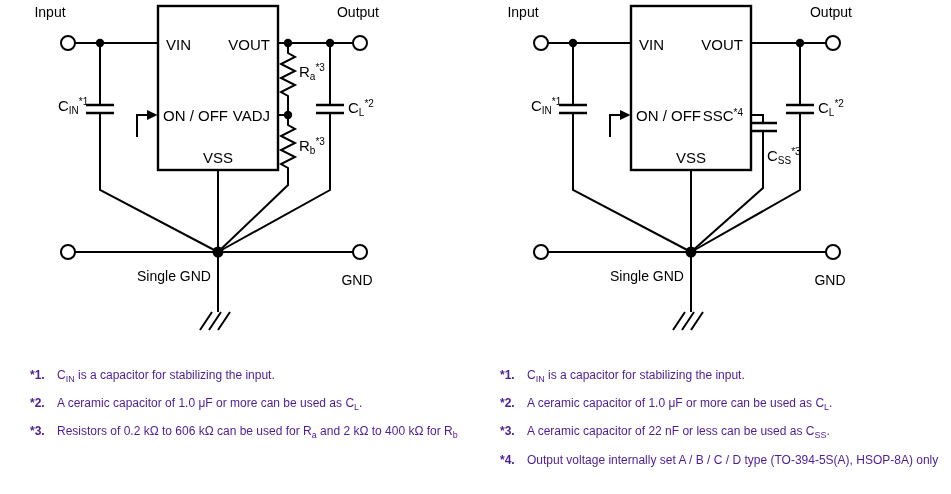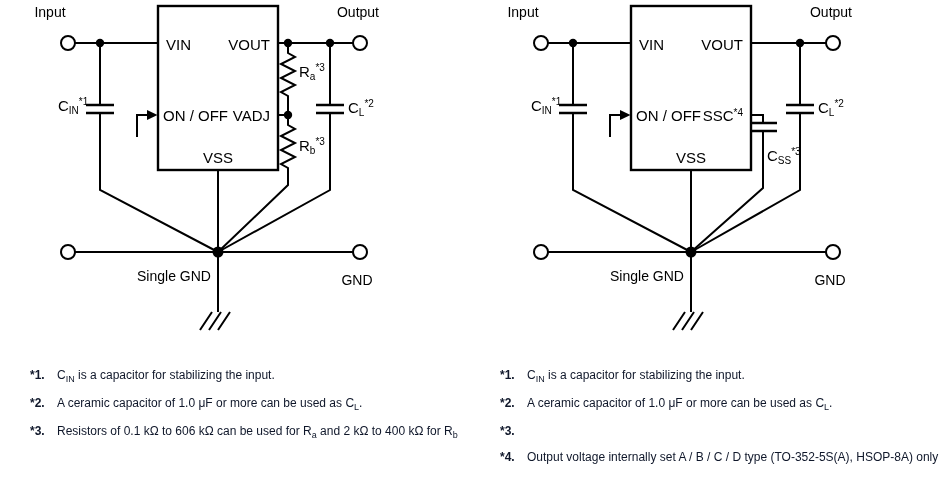--- a/index.html
+++ b/index.html
@@ -1,19 +1,19 @@
 <!DOCTYPE html>
 <html><head>
 <meta charset="utf-8">
 <style>
   * { margin:0; padding:0; box-sizing:border-box; }
   html, body { background:#ffffff; }
   .page {
     position:relative; width:951px; height:494px; background:#ffffff;
-    font-family:"Liberation Sans", sans-serif; color:#0f172a; overflow:hidden;
+    font-family:"Liberation Sans", sans-serif; color:#4c1d95; overflow:hidden;
   }
   svg { display:block; }
   svg text { font-family:"Liberation Sans", sans-serif; fill:#000; }
   .t14  { font-size:14px; }
   .pin  { font-size:15px; }
   .comp { font-size:15px; }
   .subt { font-size:10px; }
   .supt { font-size:10px; }
   .wire  { fill:none; stroke:#000; stroke-width:2; }
   .plate { fill:none; stroke:#000; stroke-width:2.6; }
@@ -136,33 +136,34 @@
       <div class="note-row">
         <span class="note-marker">*1.</span>
         <span class="note-text"><span>C</span><sub>IN</sub><span> is a capacitor for stabilizing the input.</span></span>
       </div>
       <div class="note-row">
         <span class="note-marker">*2.</span>
         <span class="note-text"><span>A ceramic capacitor of 1.0 μF or more can be used as C</span><sub>L</sub><span>.</span></span>
       </div>
       <div class="note-row">
         <span class="note-marker">*3.</span>
-        <span class="note-text"><span>Resistors of 0.1 kΩ to 606 kΩ can be used for R</span><sub>a</sub><span> and 2 kΩ to 400 kΩ for R</span><sub>b</sub></span>
+        <span class="note-text"><span>Resistors of 0.2 kΩ to 606 kΩ can be used for R</span><sub>a</sub><span> and 2 kΩ to 400 kΩ for R</span><sub>b</sub></span>
       </div>
     </div>
   <div id="notes-right" class="notes notes-right">
       <div class="note-row">
         <span class="note-marker">*1.</span>
         <span class="note-text"><span>C</span><sub>IN</sub><span> is a capacitor for stabilizing the input.</span></span>
       </div>
       <div class="note-row">
         <span class="note-marker">*2.</span>
         <span class="note-text"><span>A ceramic capacitor of 1.0 μF or more can be used as C</span><sub>L</sub><span>.</span></span>
       </div>
       <div class="note-row">
         <span class="note-marker">*3.</span>
+        <span class="note-text"><span>A ceramic capacitor of 22 nF or less can be used as C</span><sub>SS</sub><span>.</span></span>
       </div>
       <div class="note-row">
         <span class="note-marker">*4.</span>
-        <span class="note-text"><span>Output voltage internally set A / B / C / D type (TO-352-5S(A), HSOP-8A) only</span></span>
+        <span class="note-text"><span>Output voltage internally set A / B / C / D type (TO-394-5S(A), HSOP-8A) only</span></span>
       </div>
     </div>
 </div>
 
 </body></html>

